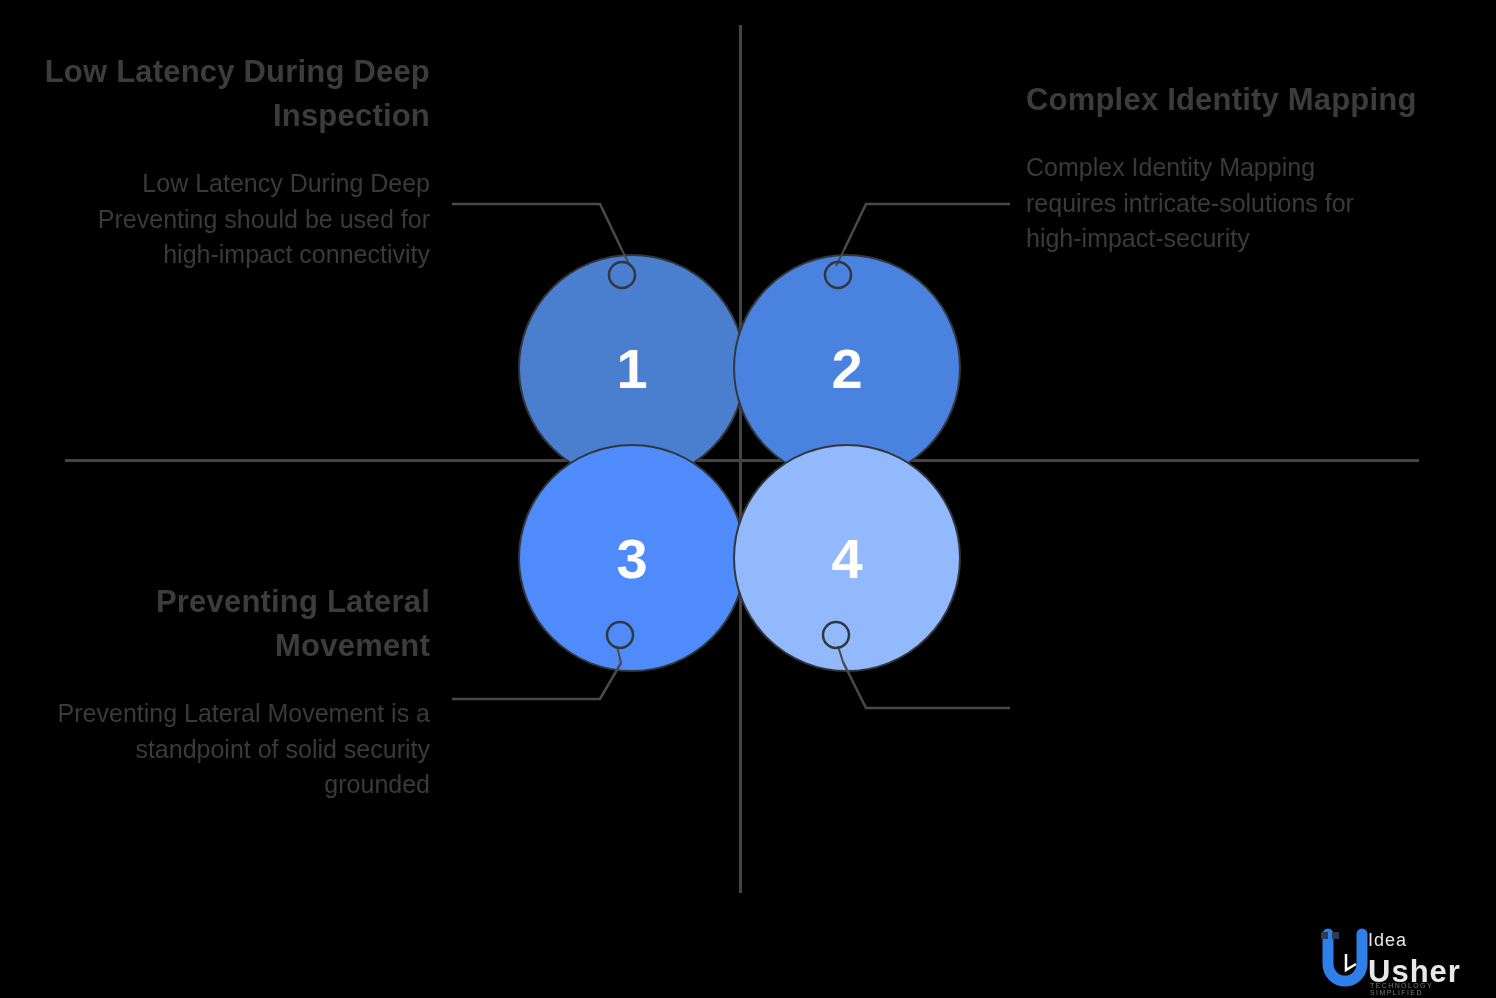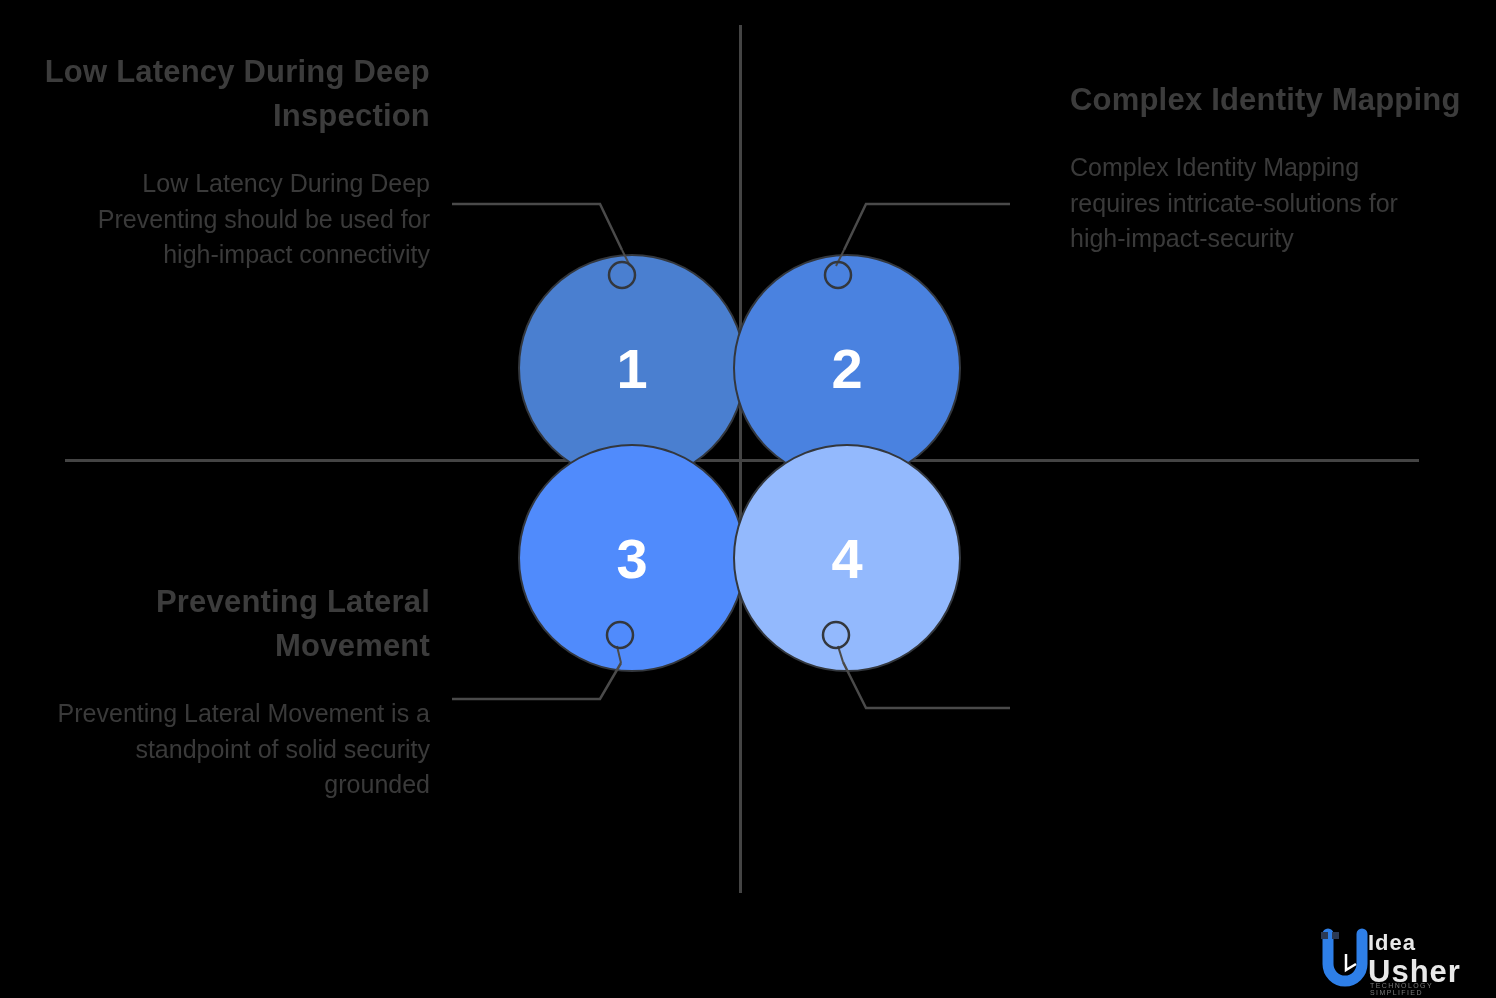--- a/index.html
+++ b/index.html
@@ -50,21 +50,21 @@
     letter-spacing: 0.2px;
   }
   .quad-body {
     font-size: 25px;
     line-height: 1.42;
     color: #3a3a3a;
     margin-top: 28px;
   }
 
   .q-tl { left: 10px;   top: 50px;  text-align: right; }
-  .q-tr { left: 1026px; top: 78px;  text-align: left; margin-left: 44px;  }
+  .q-tr { left: 1026px; top: 78px;  text-align: left;  }
   .q-bl { left: 10px;   top: 580px; text-align: right; }
   .q-br { left: 1026px; top: 580px; text-align: left;  }
 
   .q-tl .quad-body { padding-left: 38px; }
   .q-bl .quad-body { padding-left: 22px; }
   .q-tr .quad-body { padding-right: 60px; }
   .q-br .quad-body { padding-right: 55px; }
 
   
   #cluster {
@@ -97,22 +97,22 @@
     position: absolute;
     left: 1316px;
     top: 928px;
     width: 168px;
     height: 62px;
   }
   .logo-idea {
     position: absolute;
     left: 52px;
     top: 2px;
-    font-size: 22px;
-    font-weight: bold;
+    font-size: 18px;
+    font-weight: normal;
     color: #e8e8e8;
     letter-spacing: 1px;
   }
   .logo-usher {
     position: absolute;
     left: 52px;
     top: 26px;
     font-size: 31px;
     font-weight: bold;
     color: #e8e8e8;

